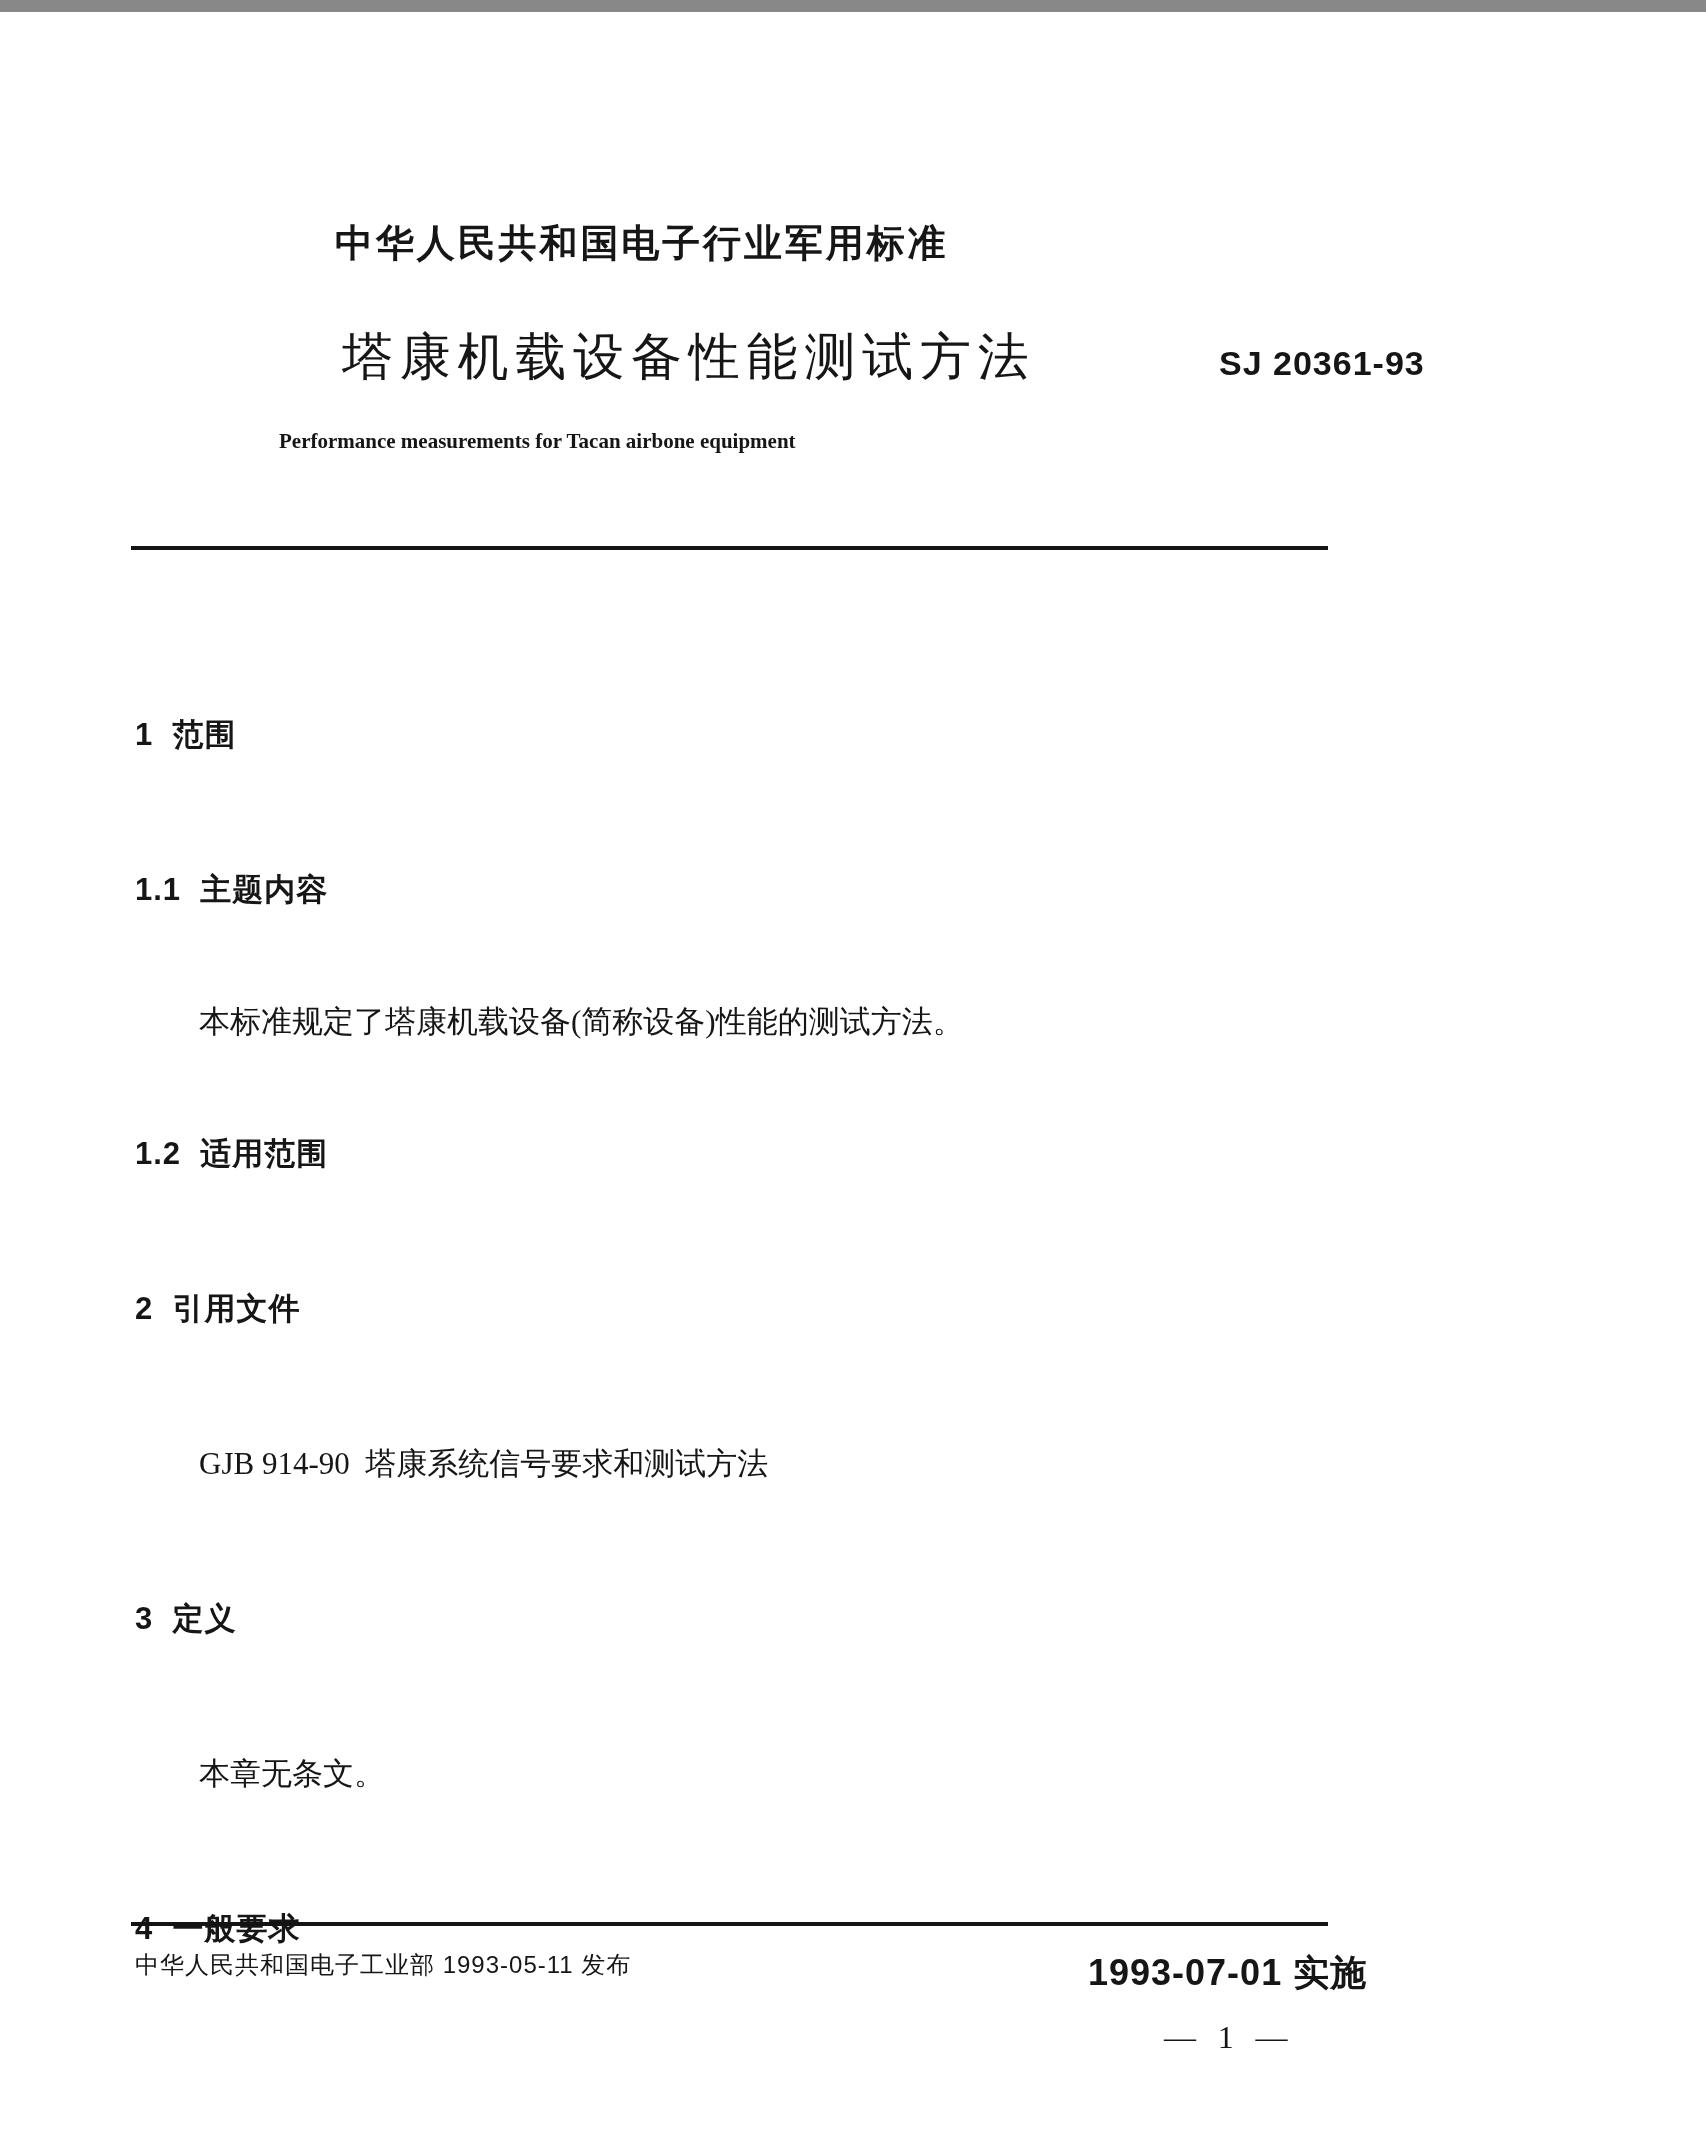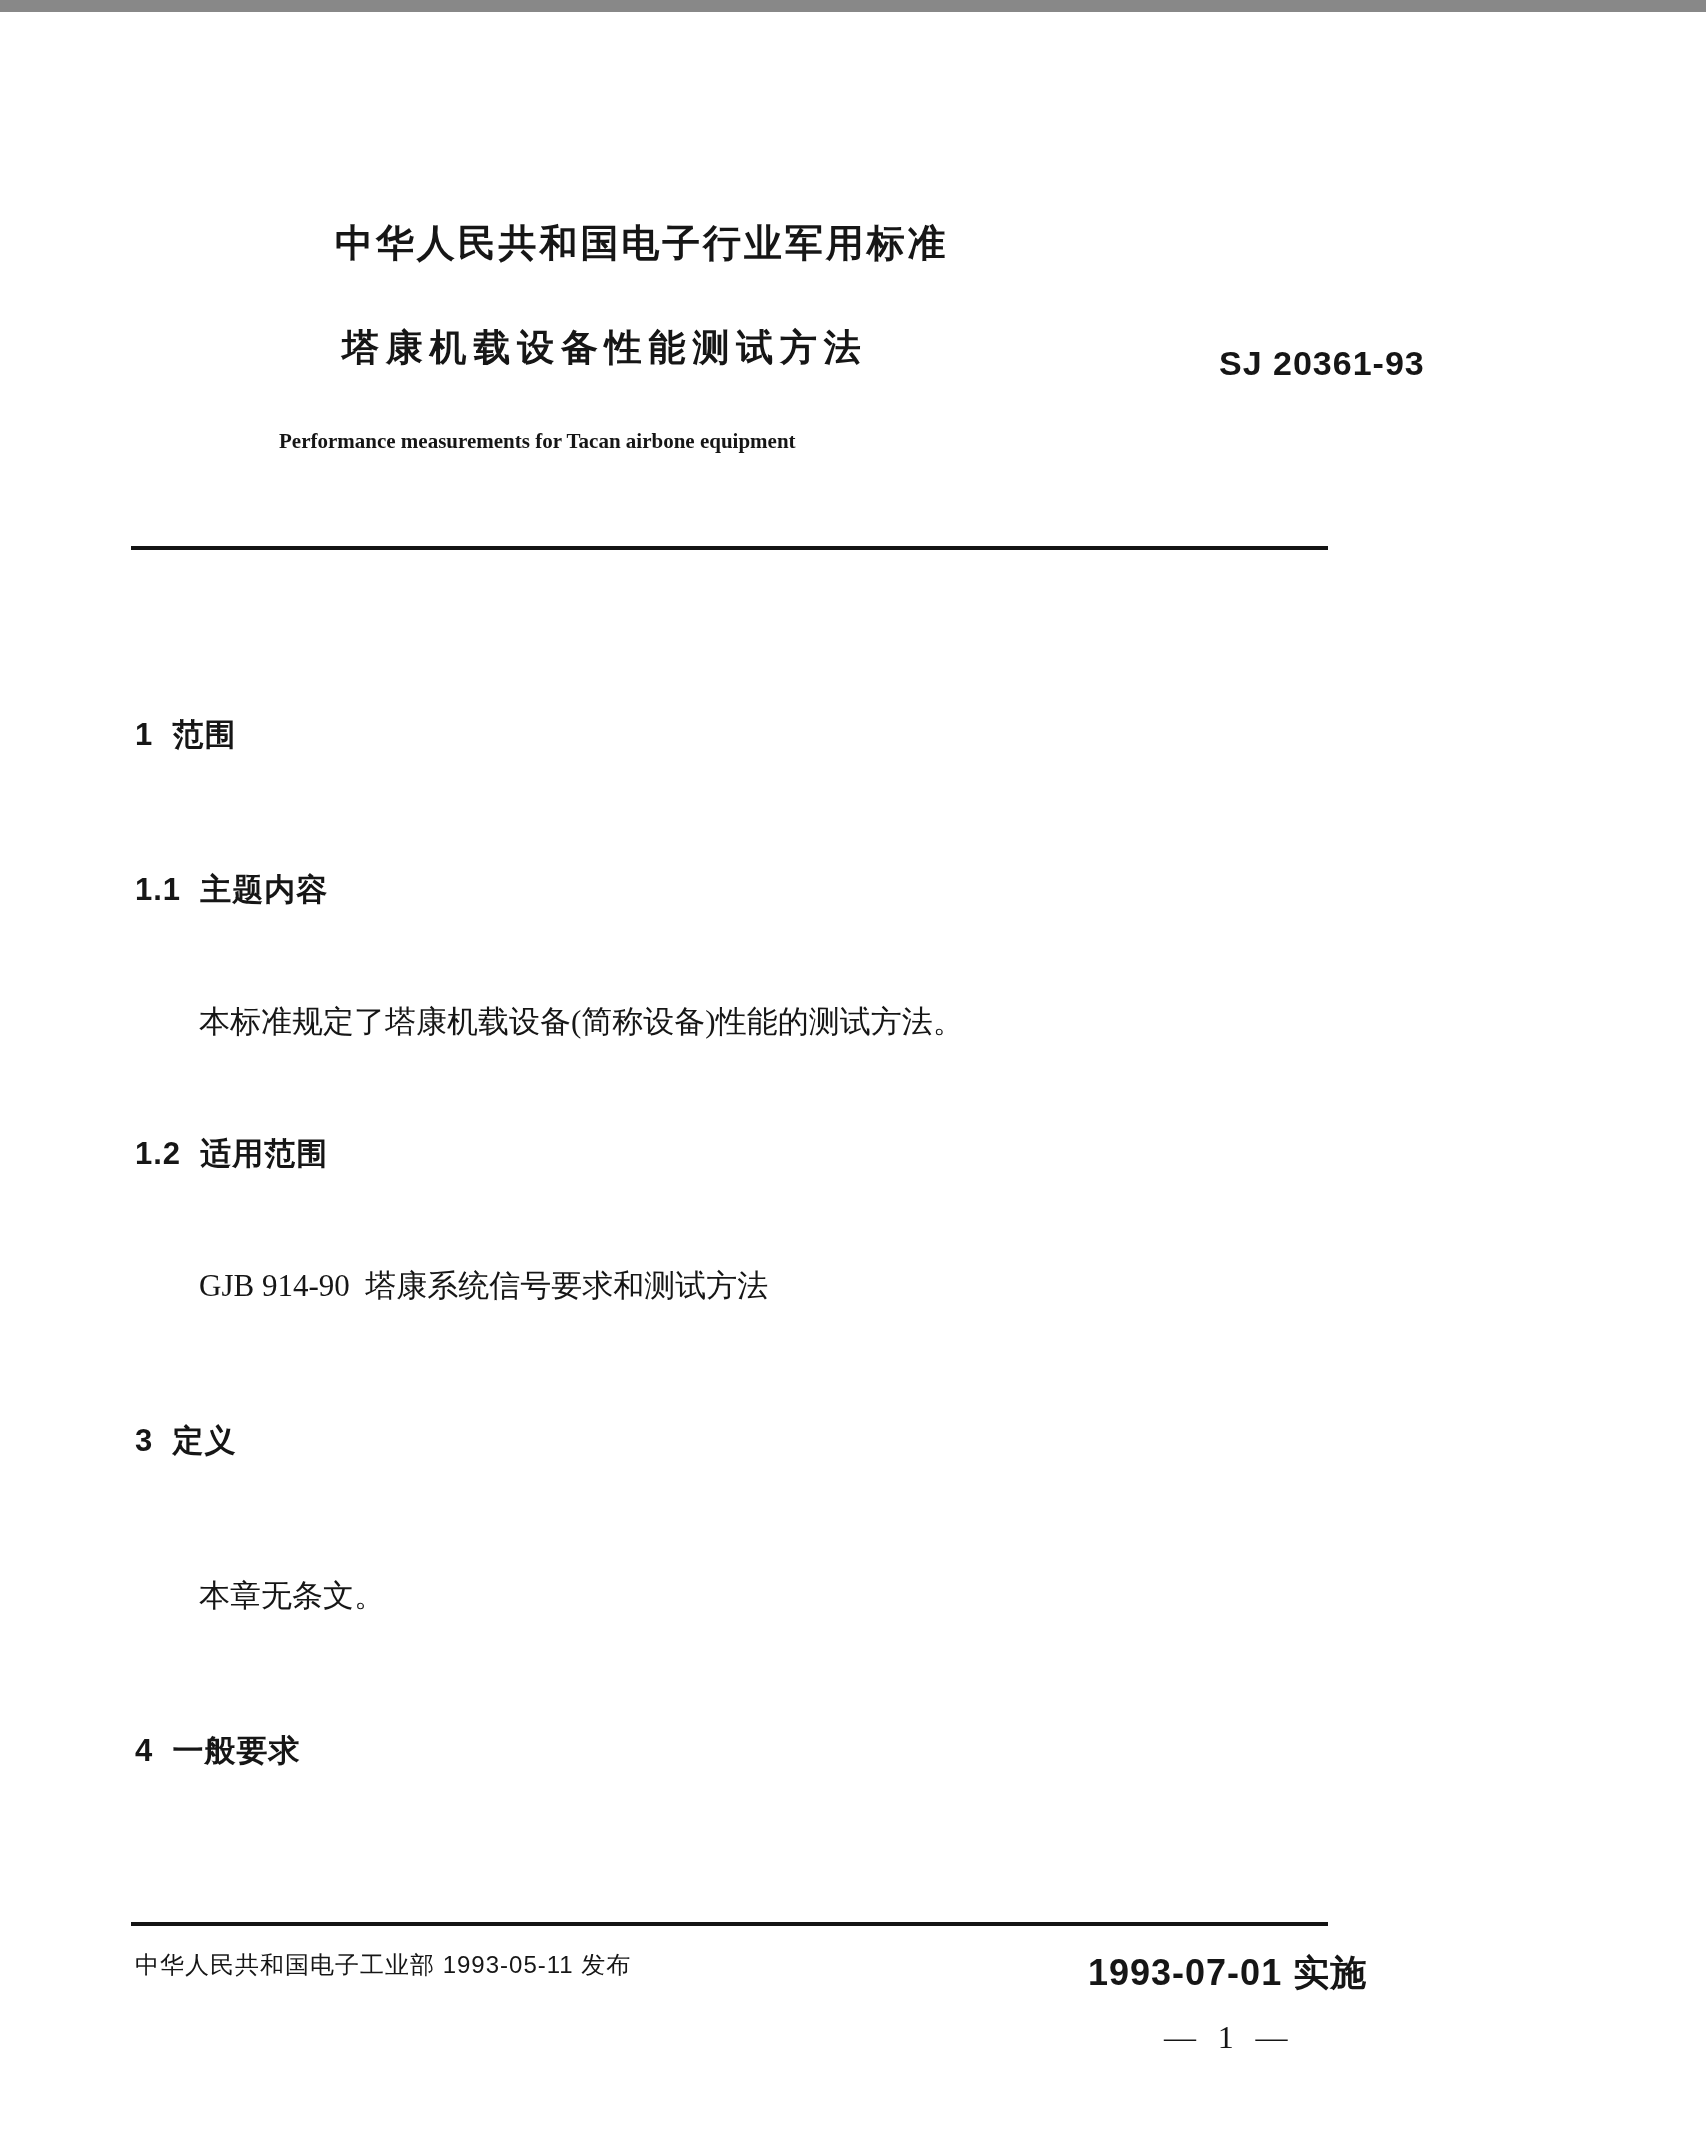--- a/index.html
+++ b/index.html
@@ -19,21 +19,21 @@
   }
 
   
   .std-type {
     position: absolute; left: 335px; top: 206px;
     font-size: 38px; font-weight: bold; letter-spacing: 2.9px;
     font-family: "Liberation Sans", "DejaVu Sans", sans-serif;
   }
   .title-cn {
     position: absolute; left: 342px; top: 311px;
-    font-size: 37px; font-weight: bold; letter-spacing: 6.8px;
+    font-size: 51px; font-weight: normal; letter-spacing: 6.8px;
     font-family: "Liberation Sans", "DejaVu Sans", sans-serif;
   }
   .std-no {
     position: absolute; left: 1219px; top: 332px;
     font-size: 34px; font-weight: bold; letter-spacing: 1px;
     font-family: "Liberation Sans", "DejaVu Sans", sans-serif;
     text-align: center;
   }
   .title-en {
     position: absolute; left: 279px; top: 417px;
@@ -83,20 +83,21 @@
   <div class="title-cn">塔康机载设备性能测试方法</div>
   <div class="std-no">SJ 20361-93</div>
   <div class="title-en">Performance measurements for Tacan airbone equipment</div>
   <div class="rule header-rule"></div>
 
   <div class="doc-body">
     <div class="line h1">1  范围</div>
     <div class="line h2">1.1  主题内容</div>
     <div class="line p">本标准规定了塔康机载设备(简称设备)性能的测试方法。</div>
     <div class="line h2">1.2  适用范围</div>
+    <div class="line h1">2  引用文件</div>
     <div class="line p">GJB 914-90  塔康系统信号要求和测试方法</div>
     <div class="line h1">3  定义</div>
     <div class="line p">本章无条文。</div>
     <div class="line h1">4  一般要求</div>
     
     
     
     
     
     

